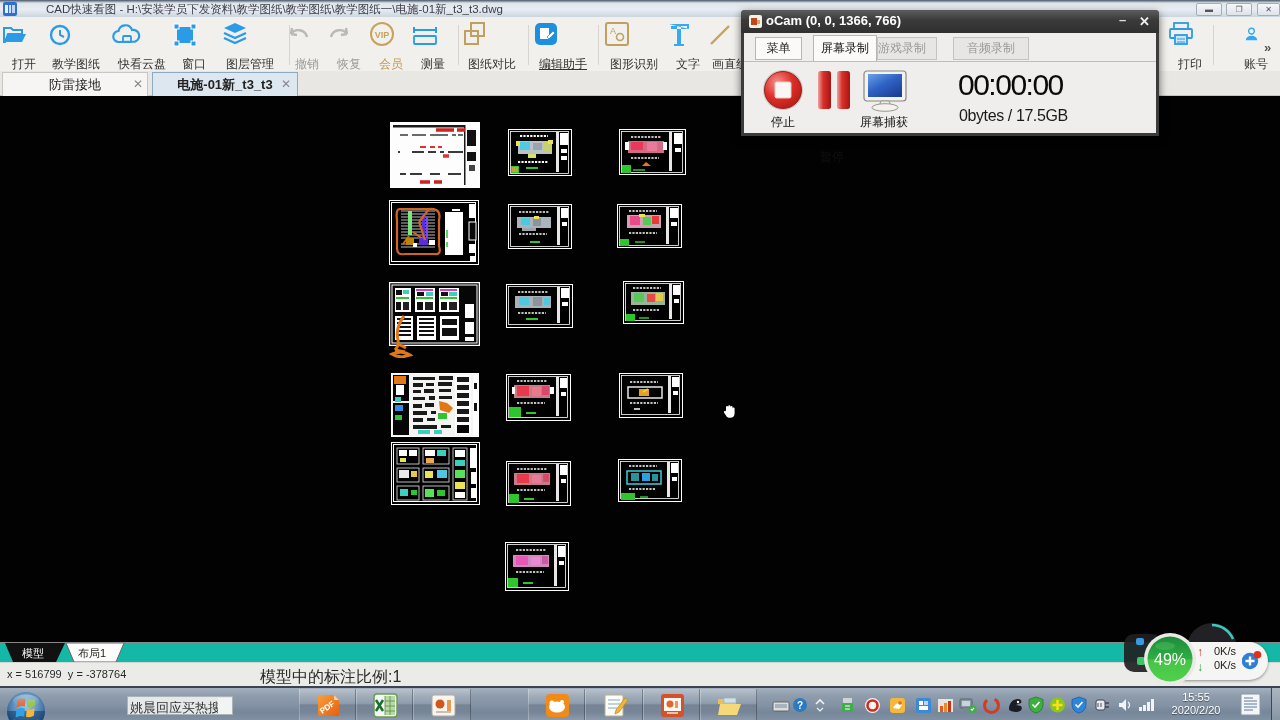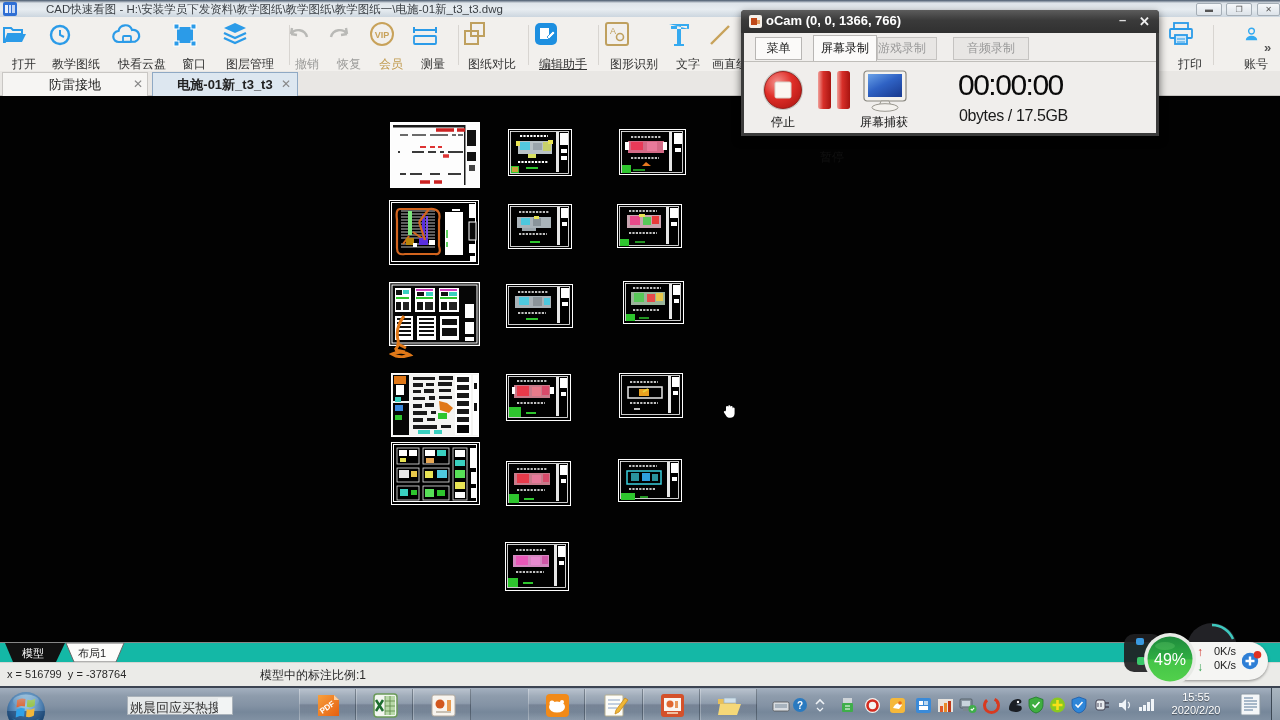--- a/index.html
+++ b/index.html
@@ -623,21 +623,21 @@
       <text x="33" y="14" font-size="11" fill="#fff" text-anchor="middle">模型</text>
       <path d="M66 0 h58 l-8 19 h-42 z" fill="#fcfcfa" stroke="#666" stroke-width="1"></path>
       <text x="92" y="14" font-size="11" fill="#222" text-anchor="middle">布局1</text>
     </svg>
   </div>
 
   <div id="statusbar" class="abs">
 
     <div class="abs" style="left:7px;top:5px;">x = 516799&nbsp; y = -378764</div>
 
-    <div class="abs" style="left:260px;top:4px;font-size:12px;">模型中的标注比例:1</div>
+    <div class="abs" style="left:260px;top:4px;font-size:16px;">模型中的标注比例:1</div>
   </div>
 
   <div id="taskbar" class="abs">
 
     <svg class="abs" style="left:6px;top:1px" width="40" height="33">
       <defs>
         <radialGradient id="orb" cx="0.5" cy="0.35" r="0.7">
             <stop offset="0" stop-color="#9fcde8"></stop>
             <stop offset="0.6" stop-color="#4e7fb0"></stop>
             <stop offset="0.9" stop-color="#1d4a77"></stop>

